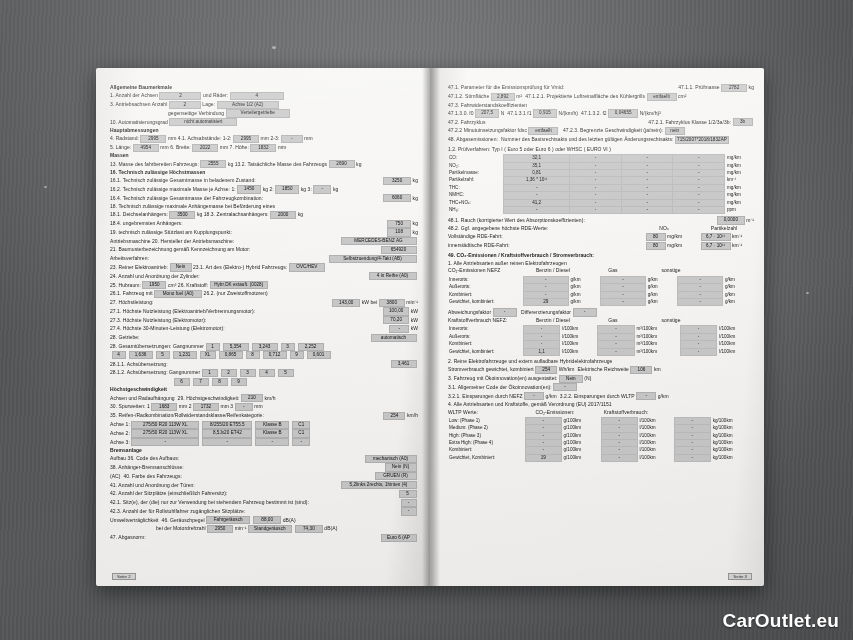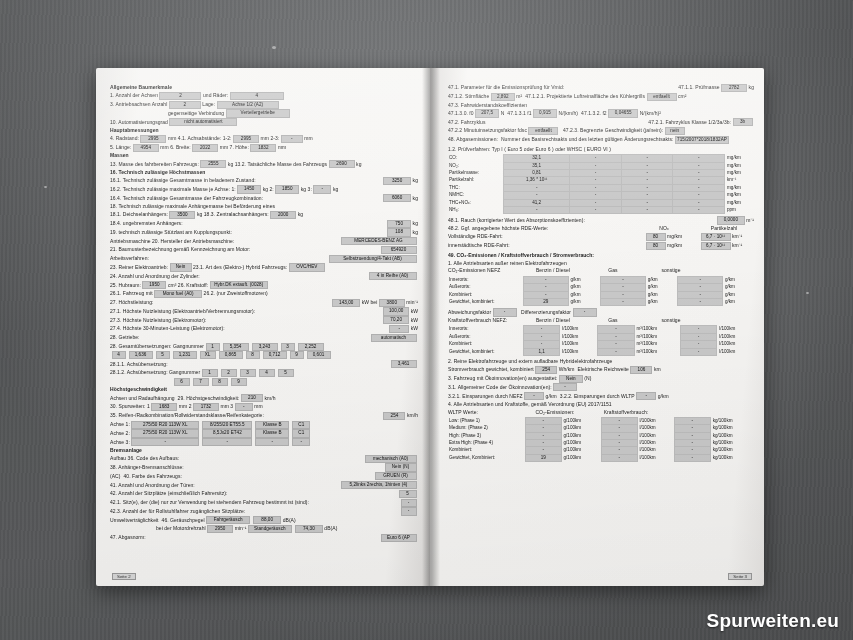--- a/index.html
+++ b/index.html
@@ -874,13 +874,13 @@
         </table>
 
     </div>
     <div class="foot r"><span class="pagebox">Seite 3</span></div>
     <div class="sheen"></div>
   </div>
 
   <div class="gutter"></div>
 </div>
 
-<div class="wm"><span>Spurweiten</span><span class="eu">.eu</span></div>
+<div class="wm"><span>CarOutlet</span><span class="eu">.eu</span></div>
 
 </body></html>

